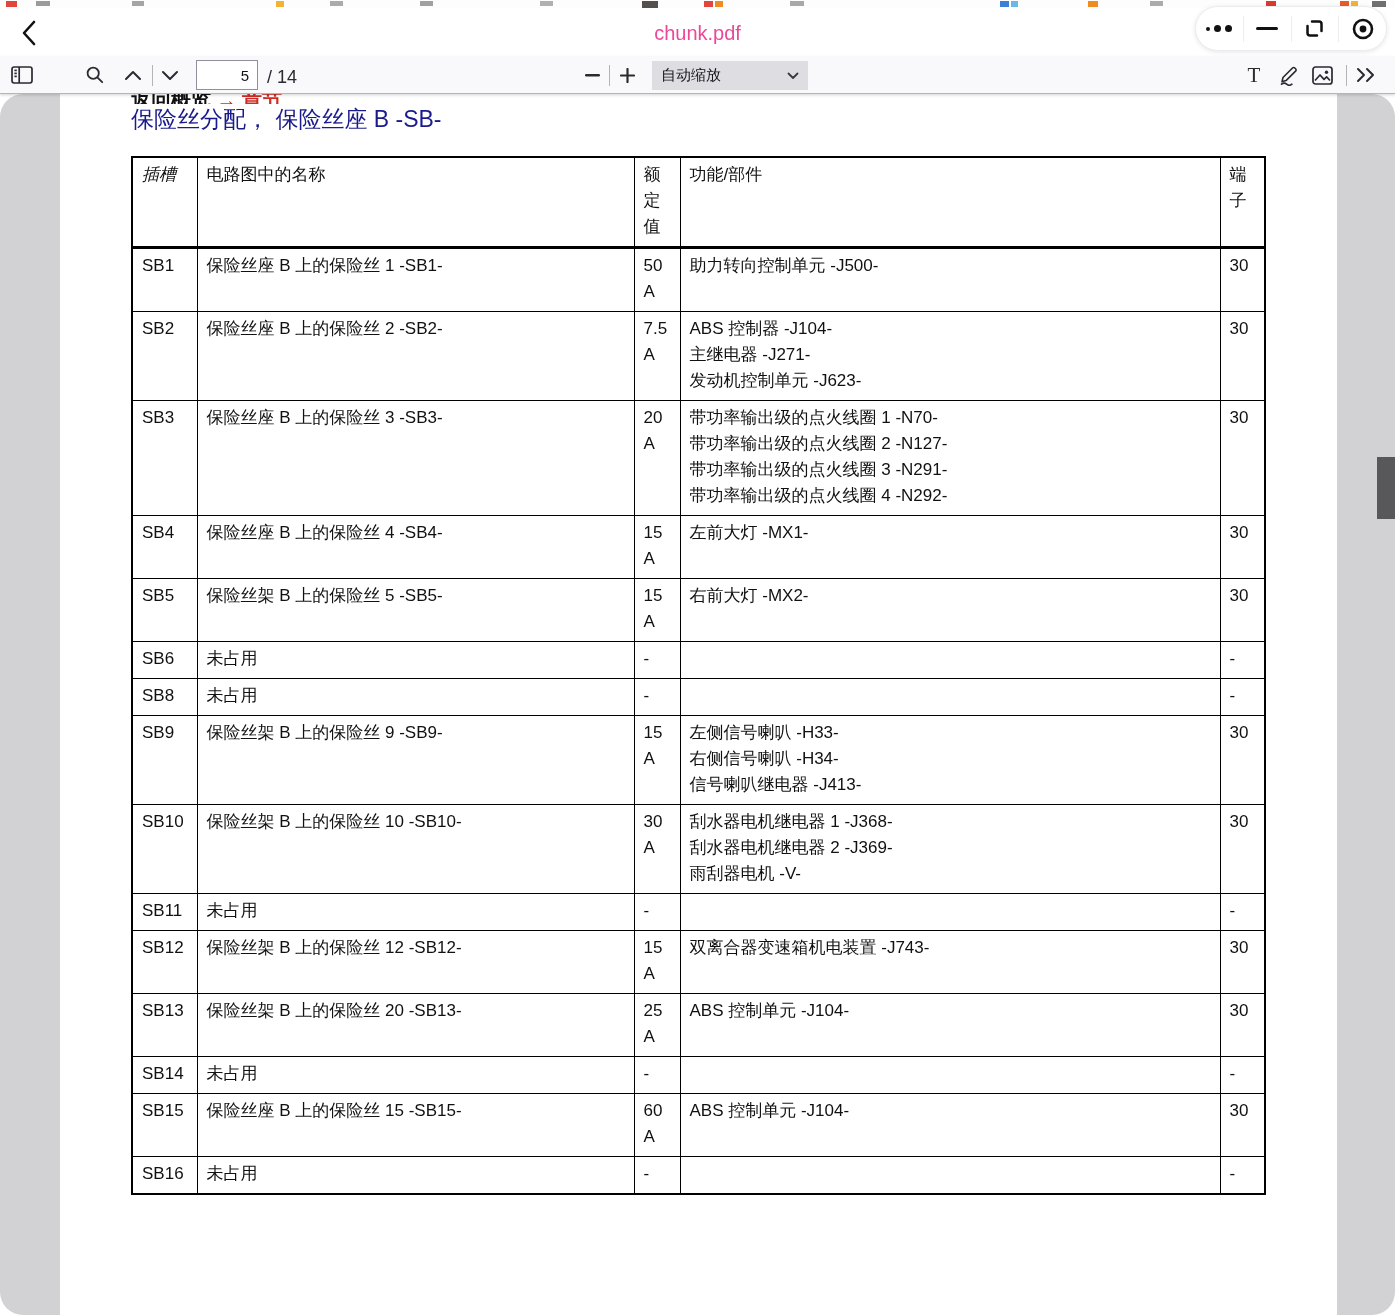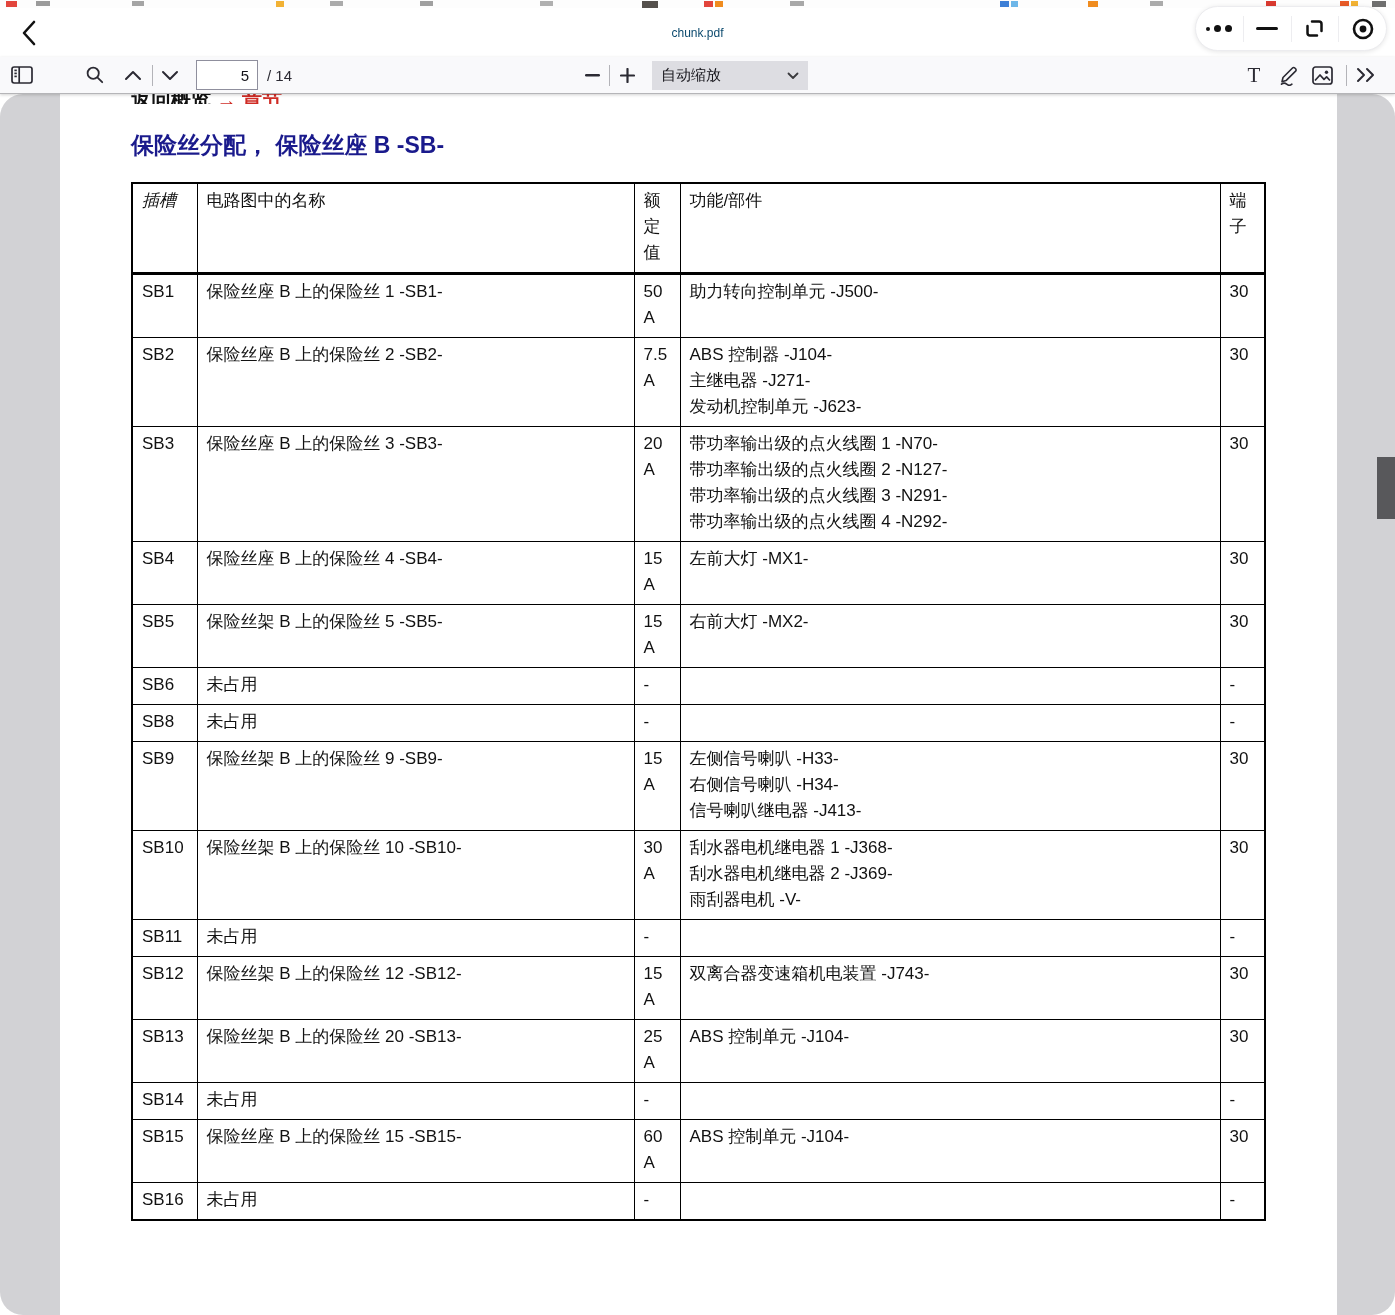--- a/index.html
+++ b/index.html
@@ -8,61 +8,61 @@
 
   
   .chrome-strip { position:relative; height:8px; background:#fdfdfd; overflow:hidden; }
   .frag { position:absolute; top:1px; }
 
   
   .titlebar { position:relative; height:49px; background:#fff; }
   .back-btn { position:absolute; left:14px; top:9px; width:32px; height:32px;
     display:flex; align-items:center; justify-content:center; cursor:pointer; }
   .doc-title { position:absolute; left:50%; top:50%; transform:translate(-50%,-50%);
-    font-size:12px; color:#0c4a6e;text-align:center; }
+    font-size:20px; color:#ec4899;text-align:center; }
   .win-pill { position:absolute; right:8px; top:-2px; width:192px; height:45px;
     background:#fff; border:1px solid #ececef; border-radius:23px;
     box-shadow:0 1px 5px rgba(0,0,0,.10); display:flex; align-items:center; }
   .win-pill .seg { flex:1; height:26px; display:flex; align-items:center; justify-content:center; }
   .win-pill .seg + .seg { border-left:1px solid #ededf0; }
   .dots { display:flex; align-items:center; gap:4px; }
   .dots i { display:block; border-radius:50%; background:#111; }
   .dots i.sm { width:4px; height:4px; }
   .dots i.lg { width:7px; height:7px; }
   .min-glyph { width:22px; height:3px; border-radius:2px; background:#111; }
 
   
   .toolbar { position:relative; height:37px; background:#f9f9fb;
     border-bottom:1px solid #b5b5b8; box-shadow:0 1px 3px rgba(0,0,0,.18); z-index:5; }
   .tbtn { position:absolute; top:4px; width:28px; height:28px; display:flex;
     align-items:center; justify-content:center; cursor:pointer; border-radius:3px; }
   .tdivider { position:absolute; top:8px; width:1px; height:21px; background:#b3b3b8; }
   .page-input { position:absolute; left:196px; top:3px; width:62px; height:30px;
     border:1px solid #8f8f9d; background:#fff; text-align:right; padding-right:8px;
     font-size:15px; color:#15141a; font-family:"Liberation Sans",sans-serif; }
-  .page-total { position:absolute; left:267px; top:10px; font-size:15px; color:#2b2a33; }
+  .page-total { position:absolute; left:267px; top:10px; font-size:18px; color:#2b2a33; }
   .zoom-select { position:absolute; left:652px; top:4px; width:156px; height:29px;
     background:#dddde2; display:flex; align-items:center; padding:0 9px;
     font-size:15px; color:#15141a; cursor:pointer; }
   .zoom-select .chev { margin-left:auto; }
   .ttool-T { font-family:"Liberation Serif", serif; font-size:21px; color:#2b2a33; }
 
   
   .viewer { position:relative; height:1221px; background:#d2d2d5; overflow:hidden;border-radius:23px; }
   .page { position:absolute; left:60px; top:0; width:1277px; min-height:1221px;
     background:#fff; padding:0 73px 40px 71px; overflow:hidden; }
   .scroll-thumb { position:absolute; right:0; top:363px; width:18px; height:62px;
     background:#58585b; }
 
   
   .crumb { margin-top:-7px; height:17px; overflow:hidden; font-size:20px;
     font-weight:bold; white-space:nowrap; }
   .crumb .black { color:#111; }
   .crumb .red { color:#cf2b24; }
-  .doc-h1 { margin-top:26px; font-size:23px; font-weight:bold; color:#1a1a8c; }
+  .doc-h1 { font-size:23px; font-weight:normal; color:#1a1a8c; }
 
   table.fuse { margin-top:21px; border-collapse:collapse; table-layout:fixed;
     width:1133px; font-size:17px; color:#111; }
   table.fuse td, table.fuse th { border:1.5px solid #000; vertical-align:top;
     line-height:26px; padding:4px 8px 6px 9px; font-weight:normal; text-align:left;
     overflow:hidden; }
   table.fuse { border:2px solid #000; }
   thead th { font-weight:bold; border-bottom:3px solid #000 !important; }
   .col-slot  { width:65px; }
   .col-name  { width:437px; }

